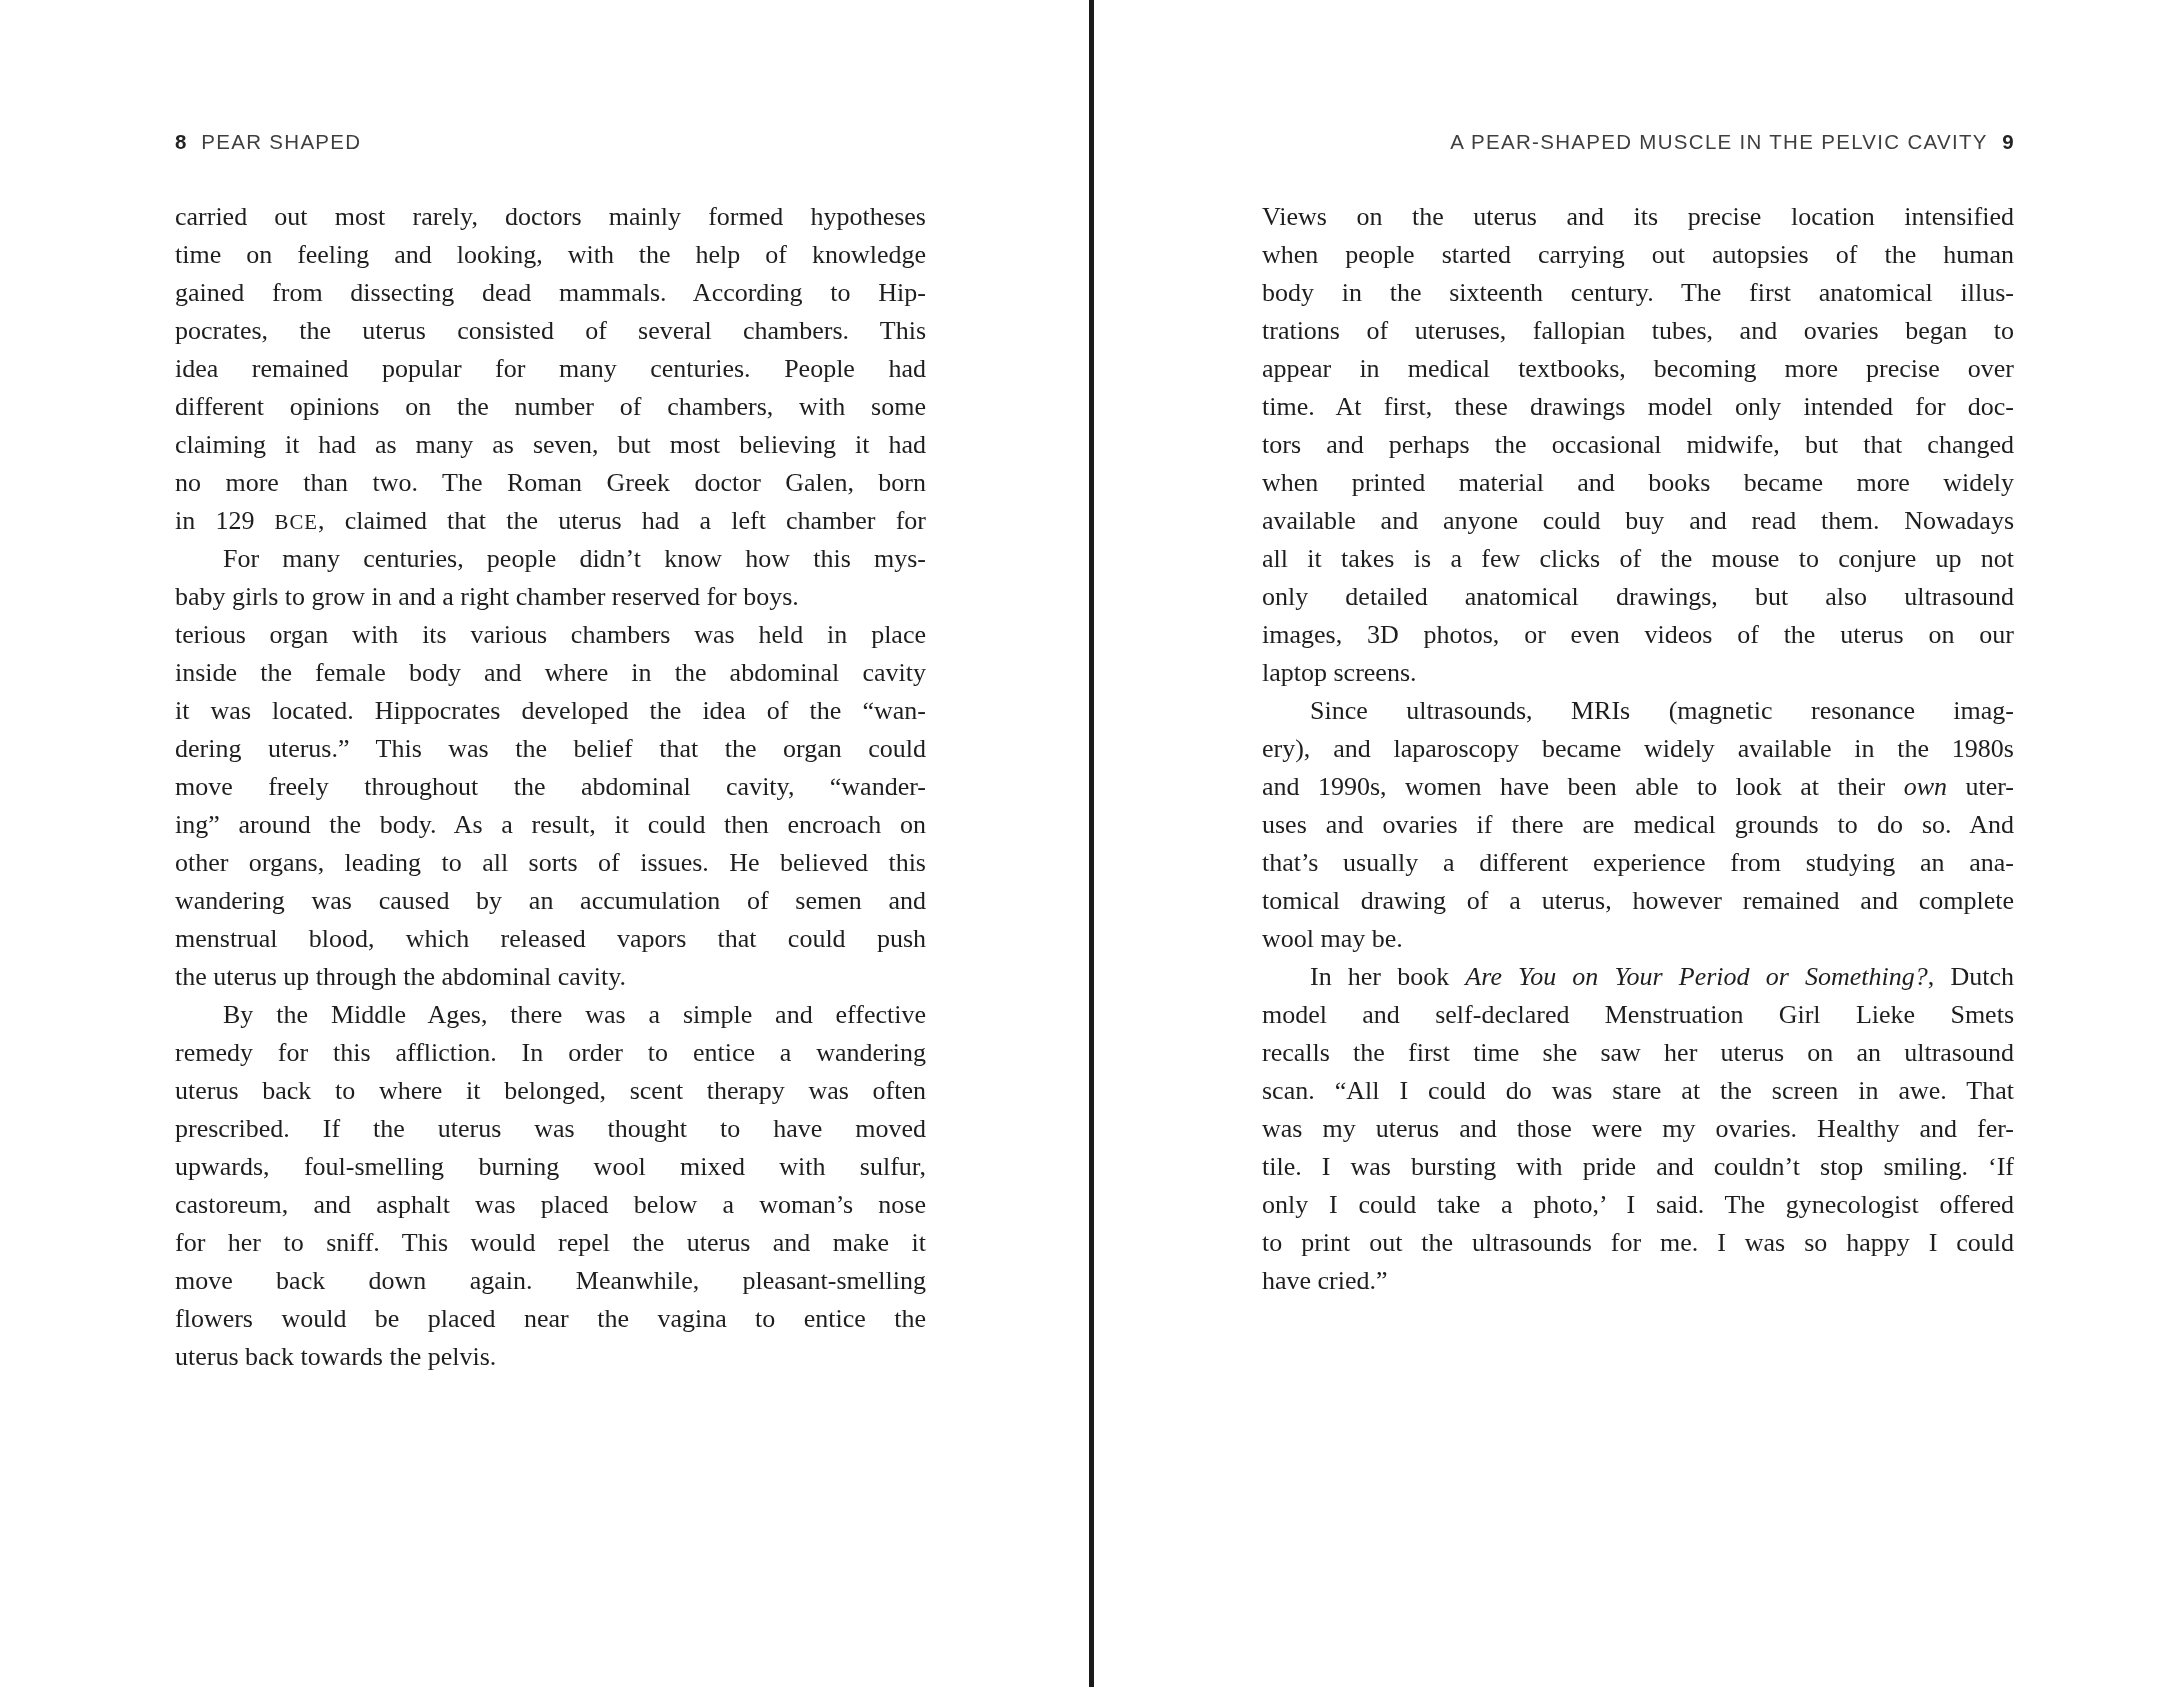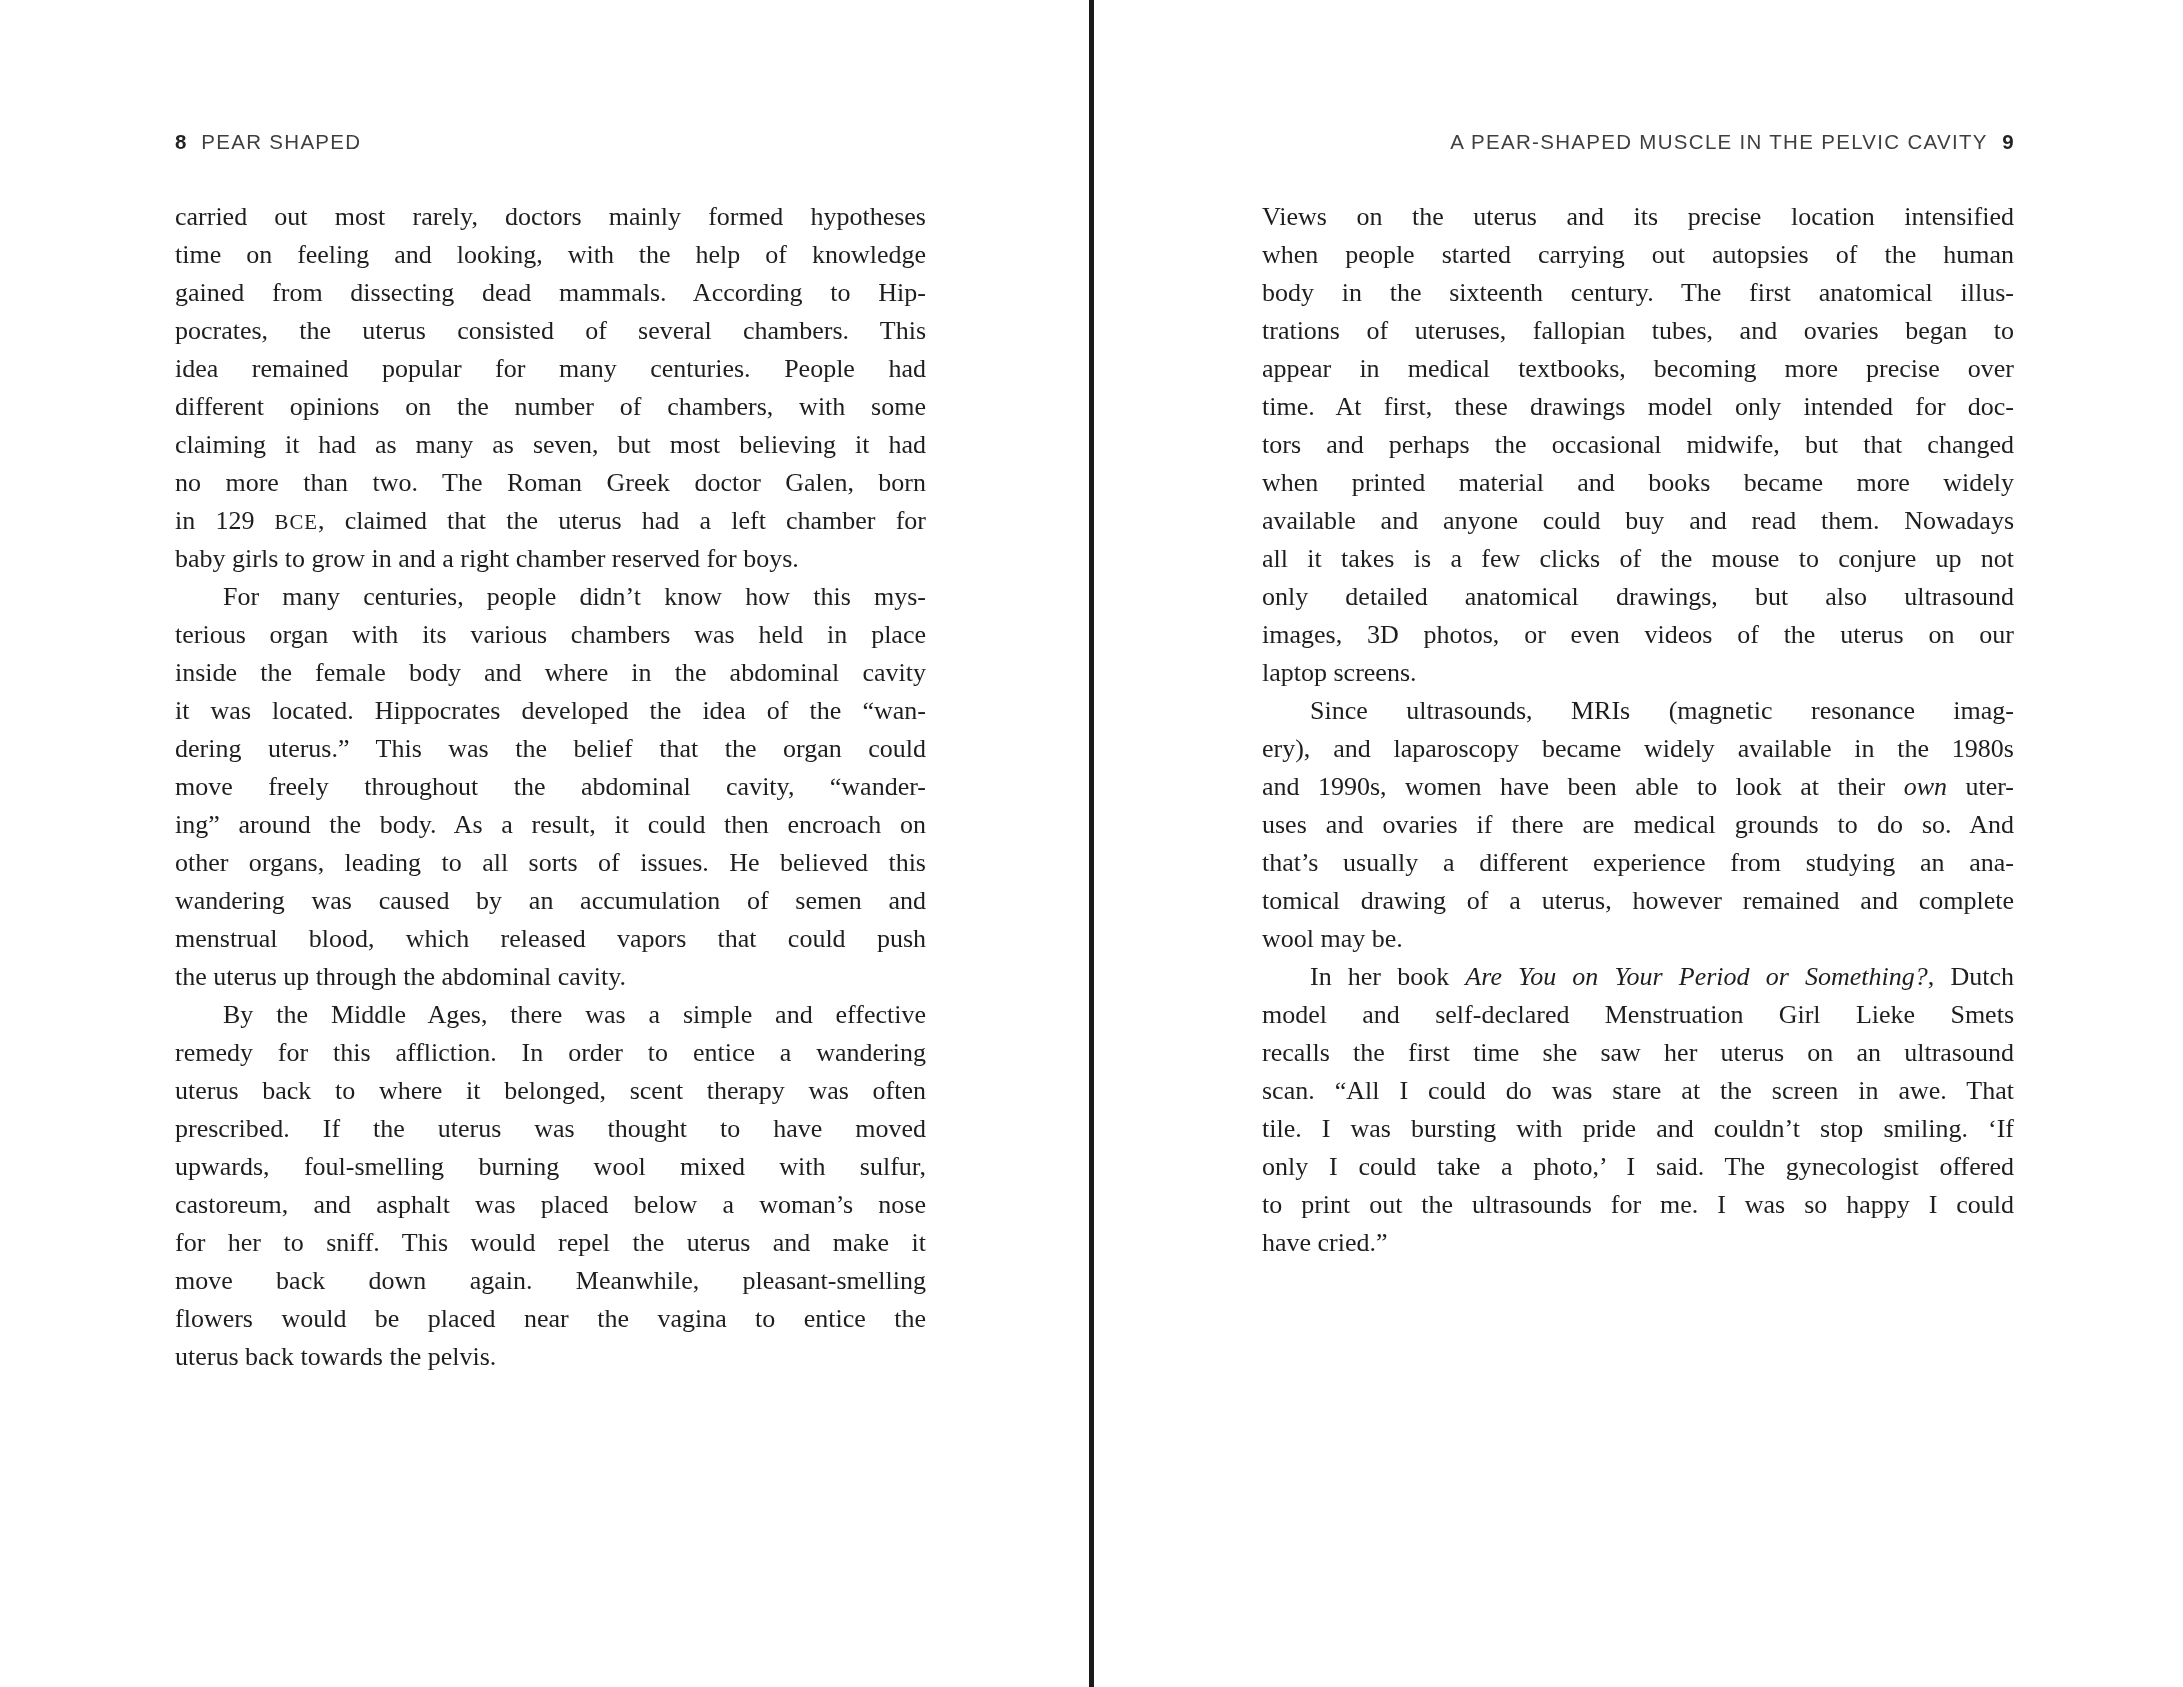--- a/index.html
+++ b/index.html
@@ -84,22 +84,22 @@
     <div class="body-block" id="left-body">
         <div class="line">carried out most rarely, doctors mainly formed hypotheses</div>
         <div class="line">time on feeling and looking, with the help of knowledge</div>
         <div class="line">gained from dissecting dead mammals. According to Hip-</div>
         <div class="line">pocrates, the uterus consisted of several chambers. This</div>
         <div class="line">idea remained popular for many centuries. People had</div>
         <div class="line">different opinions on the number of chambers, with some</div>
         <div class="line">claiming it had as many as seven, but most believing it had</div>
         <div class="line">no more than two. The Roman Greek doctor Galen, born</div>
         <div class="line">in 129 <span class="sc">BCE</span>, claimed that the uterus had a left chamber for</div>
+        <div class="line indent">For many centuries, people didn’t know how this mys-</div>
         <div class="line last">baby girls to grow in and a right chamber reserved for boys.</div>
-        <div class="line indent">For many centuries, people didn’t know how this mys-</div>
         <div class="line">terious organ with its various chambers was held in place</div>
         <div class="line">inside the female body and where in the abdominal cavity</div>
         <div class="line">it was located. Hippocrates developed the idea of the “wan-</div>
         <div class="line">dering uterus.” This was the belief that the organ could</div>
         <div class="line">move freely throughout the abdominal cavity, “wander-</div>
         <div class="line">ing” around the body. As a result, it could then encroach on</div>
         <div class="line">other organs, leading to all sorts of issues. He believed this</div>
         <div class="line">wandering was caused by an accumulation of semen and</div>
         <div class="line">menstrual blood, which released vapors that could push</div>
         <div class="line last">the uterus up through the abdominal cavity.</div>
@@ -140,20 +140,21 @@
         <div class="line">ery), and laparoscopy became widely available in the 1980s</div>
         <div class="line">and 1990s, women have been able to look at their <i>own</i> uter-</div>
         <div class="line">uses and ovaries if there are medical grounds to do so. And</div>
         <div class="line">that’s usually a different experience from studying an ana-</div>
         <div class="line">tomical drawing of a uterus, however remained and complete</div>
         <div class="line last">wool may be.</div>
         <div class="line indent">In her book <i>Are You on Your Period or Something?</i>, Dutch</div>
         <div class="line">model and self-declared Menstruation Girl Lieke Smets</div>
         <div class="line">recalls the first time she saw her uterus on an ultrasound</div>
         <div class="line">scan. “All I could do was stare at the screen in awe. That</div>
+        <div class="line">was my uterus and those were my ovaries. Healthy and fer-</div>
         <div class="line">tile. I was bursting with pride and couldn’t stop smiling. ‘If</div>
         <div class="line">only I could take a photo,’ I said. The gynecologist offered</div>
         <div class="line">to print out the ultrasounds for me. I was so happy I could</div>
         <div class="line last">have cried.”</div>
       </div>
   </div>
 
 </div>
 
 

